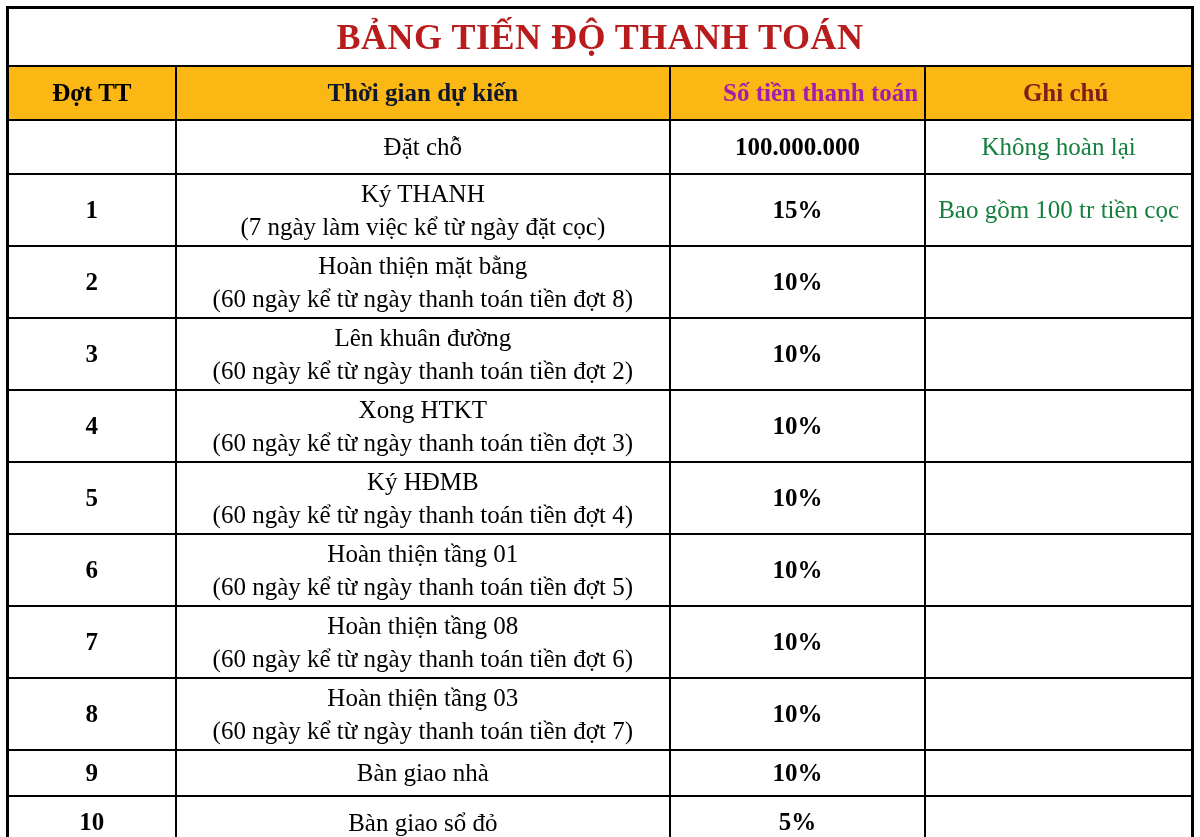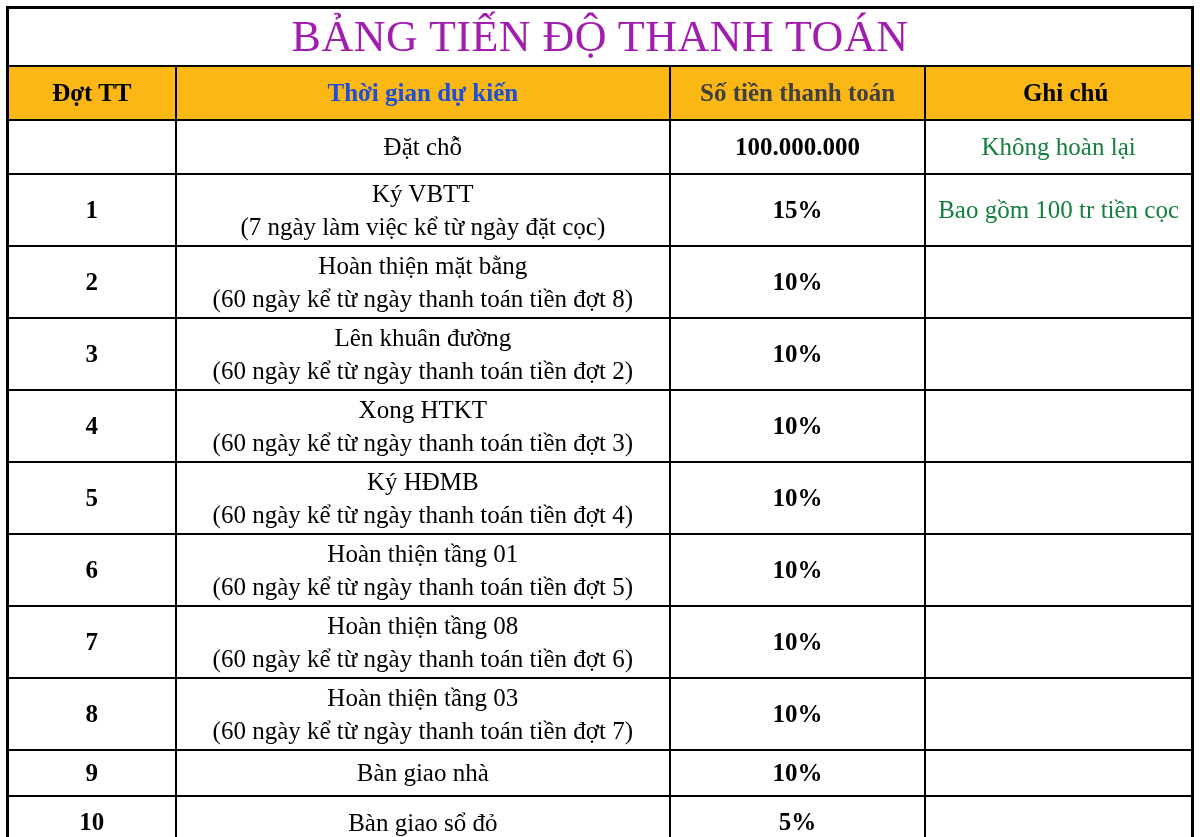--- a/index.html
+++ b/index.html
@@ -26,23 +26,23 @@
   table.schedule td, table.schedule th {
     border: 2px solid #000000;
     box-sizing: border-box;
     padding: 2px 6px;
     overflow: hidden;
   }
   .title-row td {
     height: 58px;
     text-align: center;
     vertical-align: middle;
-    font-size: 44px;
-    font-weight: normal;
-    color: #a21caf;
+    font-size: 36px;
+    font-weight: bold;
+    color: #b91c1c;
     letter-spacing: 0.5px;
     border-bottom: 3px solid #000000;
   }
   .header-row th {
     height: 54px;
     text-align: center;
     vertical-align: middle;
     font-size: 25px;
     font-weight: bold;
     border-bottom: 3px solid #000000;
@@ -92,37 +92,37 @@
       <col style="width:494px">
       <col style="width:255px">
       <col style="width:267px">
     </colgroup>
     <tbody>
       <tr class="title-row">
         <td colspan="4">BẢNG TIẾN ĐỘ THANH TOÁN</td>
       </tr>
       <tr class="header-row">
         <th style="background: rgb(251, 183, 19); color: #000000;">Đợt TT</th>
-        <th style="background: rgb(251, 183, 19); color: #1d4ed8;">Thời gian dự kiến</th>
-        <th style="background: rgb(251, 183, 19); color: #404040;">Số tiền thanh toán</th>
-        <th style="background: rgb(251, 183, 19); color: #000000; padding-left: 20px;">Ghi chú</th>
+        <th style="background: rgb(251, 183, 19); color: #0f172a;">Thời gian dự kiến</th>
+        <th style="background: rgb(251, 183, 19); color: #a21caf; text-align: right;">Số tiền thanh toán</th>
+        <th style="background: rgb(251, 183, 19); color: #7f1d1d; padding-left: 20px;">Ghi chú</th>
       </tr>
     <tr class="r-medium">
     <td class="c-stage"></td>
     <td class="c-time">
       <div>Đặt chỗ</div>
       <div></div>
     </td>
     <td class="c-amount">100.000.000</td>
     <td class="c-note">Không hoàn lại</td>
   </tr>
         <tr class="r-tall">
     <td class="c-stage">1</td>
     <td class="c-time">
-      <div>Ký VBTT</div>
+      <div>Ký THANH</div>
       <div>(7 ngày làm việc kể từ ngày đặt cọc)</div>
     </td>
     <td class="c-amount">15%</td>
     <td class="c-note">Bao gồm 100 tr tiền cọc</td>
   </tr>
         <tr class="r-tall">
     <td class="c-stage">2</td>
     <td class="c-time">
       <div>Hoàn thiện mặt bằng</div>
       <div>(60 ngày kể từ ngày thanh toán tiền đợt 8)</div>

